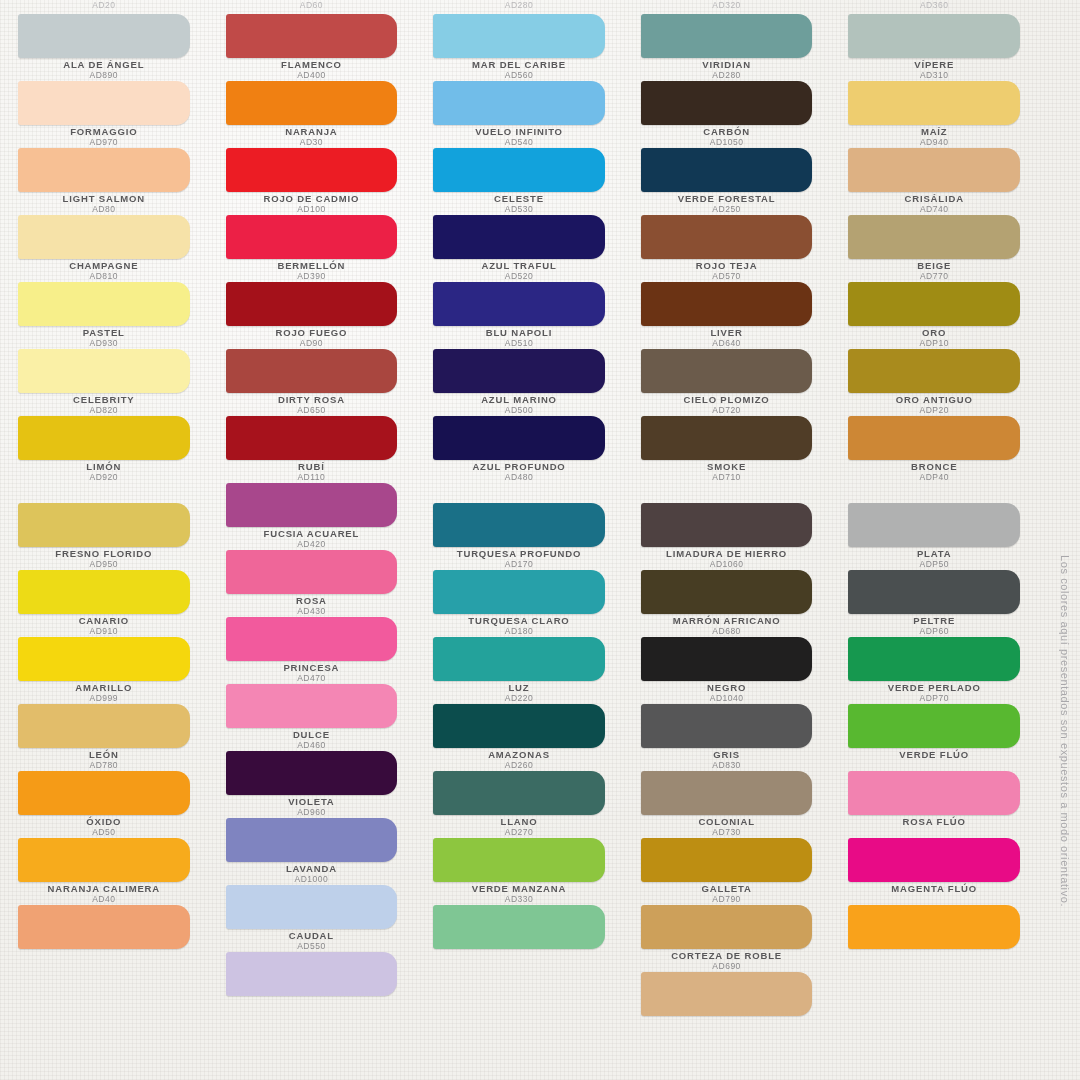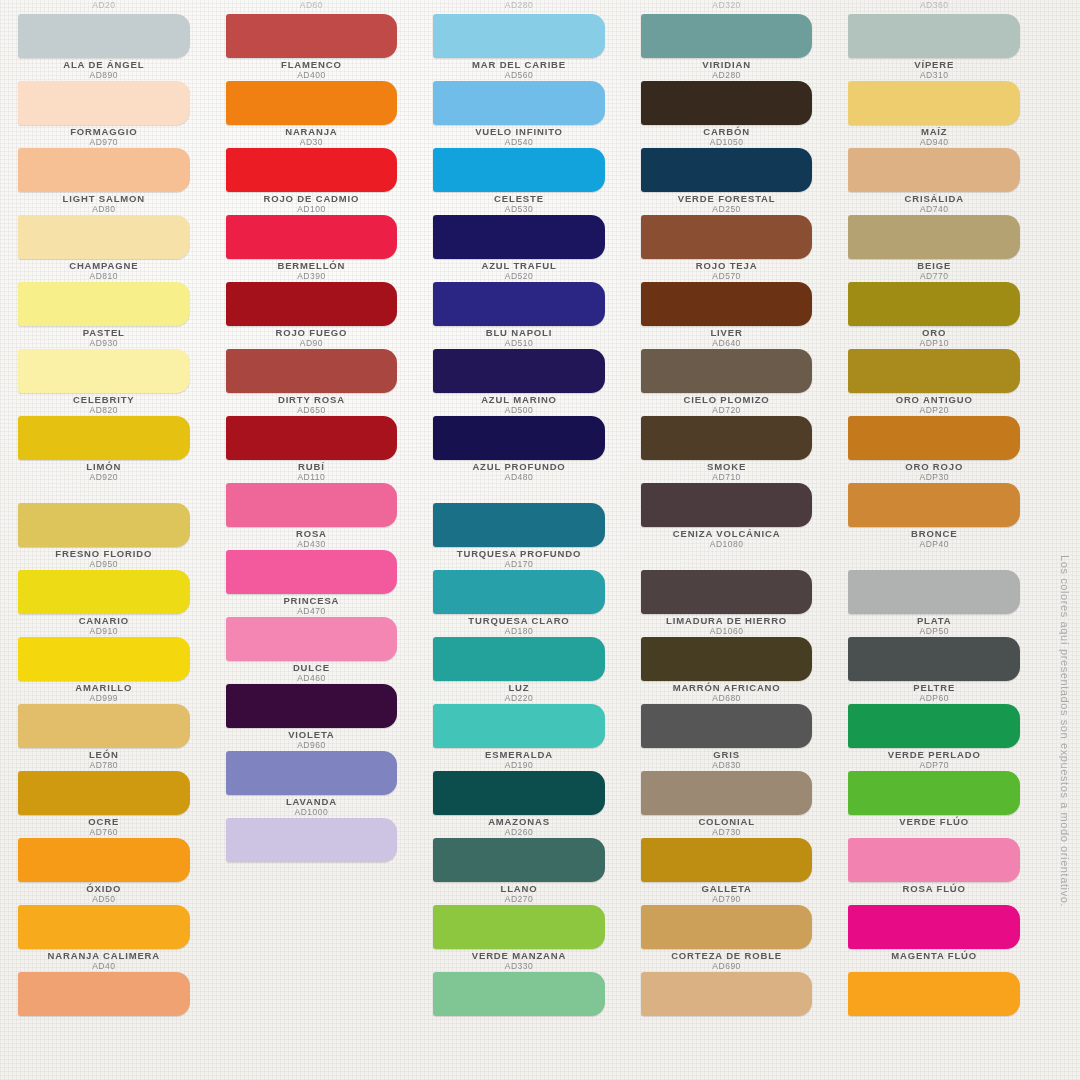--- a/index.html
+++ b/index.html
@@ -202,27 +202,20 @@
           </div>
         </div>
         <div class="swatch-cell">
           <div class="chip " style="background: rgb(226, 189, 106);"></div>
           <div class="labels">
             <div class="name">LEÓN</div>
             <div class="code">AD780</div>
           </div>
         </div>
         <div class="swatch-cell">
-          <div class="chip gloss" style="background: rgb(207, 154, 16);"></div>
-          <div class="labels">
-            <div class="name">OCRE</div>
-            <div class="code">AD760</div>
-          </div>
-        </div>
-        <div class="swatch-cell">
           <div class="chip gloss" style="background: rgb(245, 155, 23);"></div>
           <div class="labels">
             <div class="name">ÓXIDO</div>
             <div class="code">AD50</div>
           </div>
         </div>
         <div class="swatch-cell">
           <div class="chip gloss" style="background: rgb(247, 171, 28);"></div>
           <div class="labels">
             <div class="name">NARANJA CALIMERA</div>
@@ -280,20 +273,27 @@
           </div>
         </div>
         <div class="swatch-cell">
           <div class="chip gloss" style="background: rgb(167, 18, 28);"></div>
           <div class="labels">
             <div class="name">RUBÍ</div>
             <div class="code">AD110</div>
           </div>
         </div>
         <div class="swatch-cell">
+          <div class="chip gloss" style="background: rgb(168, 71, 140);"></div>
+          <div class="labels">
+            <div class="name">FUCSIA ACUAREL</div>
+            <div class="code">AD420</div>
+          </div>
+        </div>
+        <div class="swatch-cell">
           <div class="chip " style="background: rgb(239, 102, 153);"></div>
           <div class="labels">
             <div class="name">ROSA</div>
             <div class="code">AD430</div>
           </div>
         </div>
         <div class="swatch-cell">
           <div class="chip " style="background: rgb(242, 90, 157);"></div>
           <div class="labels">
             <div class="name">PRINCESA</div>
@@ -312,20 +312,27 @@
           <div class="labels">
             <div class="name">VIOLETA</div>
             <div class="code">AD960</div>
           </div>
         </div>
         <div class="swatch-cell">
           <div class="chip " style="background: rgb(127, 132, 192);"></div>
           <div class="labels">
             <div class="name">LAVANDA</div>
             <div class="code">AD1000</div>
+          </div>
+        </div>
+        <div class="swatch-cell">
+          <div class="chip " style="background: rgb(190, 208, 234);"></div>
+          <div class="labels">
+            <div class="name">CAUDAL</div>
+            <div class="code">AD550</div>
           </div>
         </div>
         <div class="swatch-cell">
           <div class="chip " style="background: rgb(205, 195, 226);"></div>
         </div>
       </div>
     </div>
     <div class="col" data-col="2">
       <div class="top-code">AD280</div>
       <div class="stack">
@@ -393,27 +400,20 @@
           </div>
         </div>
         <div class="swatch-cell">
           <div class="chip " style="background: rgb(35, 162, 155);"></div>
           <div class="labels">
             <div class="name">LUZ</div>
             <div class="code">AD220</div>
           </div>
         </div>
         <div class="swatch-cell">
-          <div class="chip " style="background: rgb(66, 196, 185);"></div>
-          <div class="labels">
-            <div class="name">ESMERALDA</div>
-            <div class="code">AD190</div>
-          </div>
-        </div>
-        <div class="swatch-cell">
           <div class="chip gloss" style="background: rgb(12, 77, 77);"></div>
           <div class="labels">
             <div class="name">AMAZONAS</div>
             <div class="code">AD260</div>
           </div>
         </div>
         <div class="swatch-cell">
           <div class="chip " style="background: rgb(59, 107, 99);"></div>
           <div class="labels">
             <div class="name">LLANO</div>
@@ -477,39 +477,39 @@
             <div class="code">AD720</div>
           </div>
         </div>
         <div class="swatch-cell">
           <div class="chip " style="background: rgb(80, 61, 39);"></div>
           <div class="labels">
             <div class="name">SMOKE</div>
             <div class="code">AD710</div>
           </div>
         </div>
-        <div class="swatch-cell">
-          <div class="chip " style="background: rgb(75, 59, 62);"></div>
-          <div class="labels">
-            <div class="name">CENIZA VOLCÁNICA</div>
-            <div class="code">AD1080</div>
-          </div>
-        </div>
         <div class="swatch-cell gap-before">
           <div class="chip " style="background: rgb(78, 65, 65);"></div>
           <div class="labels">
             <div class="name">LIMADURA DE HIERRO</div>
             <div class="code">AD1060</div>
           </div>
         </div>
         <div class="swatch-cell">
           <div class="chip " style="background: rgb(71, 61, 35);"></div>
           <div class="labels">
             <div class="name">MARRÓN AFRICANO</div>
             <div class="code">AD680</div>
+          </div>
+        </div>
+        <div class="swatch-cell">
+          <div class="chip gloss" style="background: rgb(32, 31, 31);"></div>
+          <div class="labels">
+            <div class="name">NEGRO</div>
+            <div class="code">AD1040</div>
           </div>
         </div>
         <div class="swatch-cell">
           <div class="chip " style="background: rgb(86, 86, 87);"></div>
           <div class="labels">
             <div class="name">GRIS</div>
             <div class="code">AD830</div>
           </div>
         </div>
         <div class="swatch-cell">
@@ -574,27 +574,20 @@
           <div class="labels">
             <div class="name">ORO</div>
             <div class="code">ADP10</div>
           </div>
         </div>
         <div class="swatch-cell">
           <div class="chip metal" style="background: rgb(169, 139, 29);"></div>
           <div class="labels">
             <div class="name">ORO ANTIGUO</div>
             <div class="code">ADP20</div>
-          </div>
-        </div>
-        <div class="swatch-cell">
-          <div class="chip metal" style="background: rgb(196, 121, 29);"></div>
-          <div class="labels">
-            <div class="name">ORO ROJO</div>
-            <div class="code">ADP30</div>
           </div>
         </div>
         <div class="swatch-cell">
           <div class="chip metal" style="background: rgb(205, 135, 53);"></div>
           <div class="labels">
             <div class="name">BRONCE</div>
             <div class="code">ADP40</div>
           </div>
         </div>
         <div class="swatch-cell gap-before">

